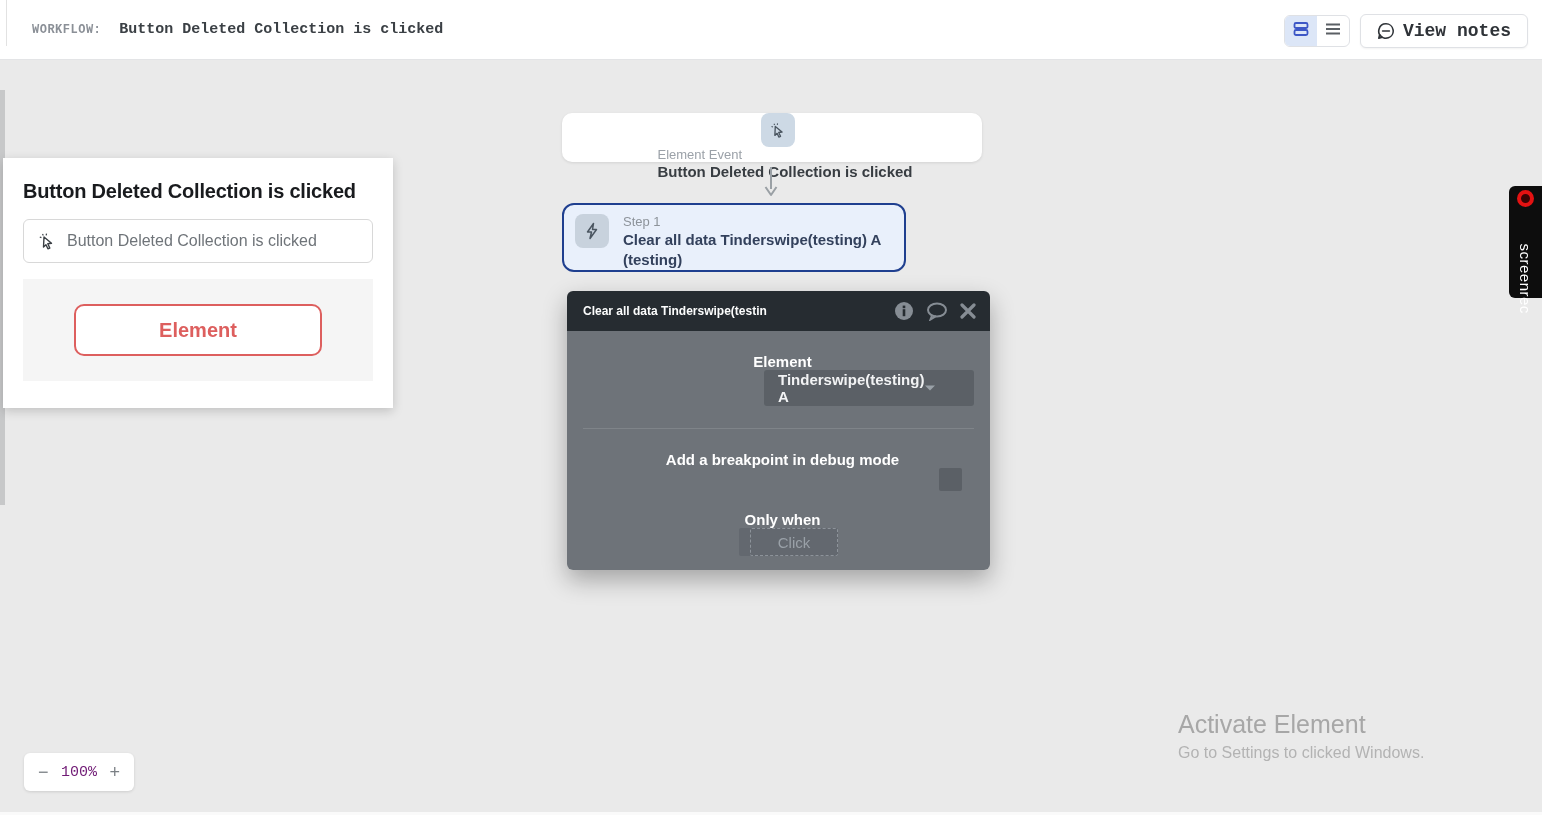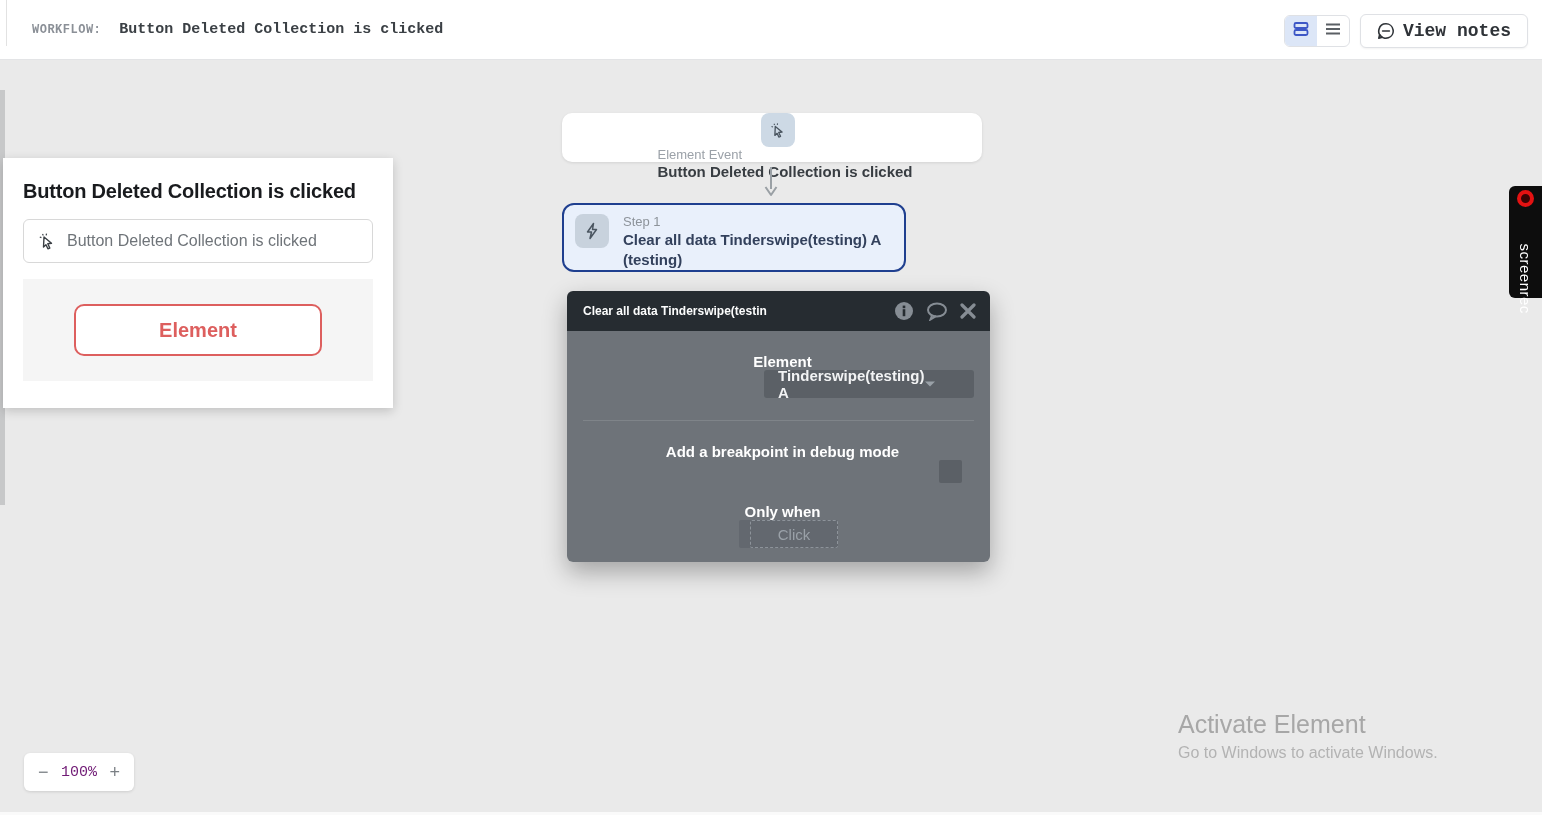--- a/index.html
+++ b/index.html
@@ -92,21 +92,21 @@
     height: 40px; background: #262c31; display: flex; align-items: center; padding: 0 14px 0 16px;
   }
   .popup-title { font-size: 12px; font-weight: 700; color: #fcfdfd; flex: 1; white-space: nowrap; overflow: hidden; }
   .popup-header-icons { display: flex; align-items: center; gap: 12px; }
   .popup-header-icons .hicon { cursor: pointer; display: flex; }
   .popup-body { background: #6e7379; padding: 0 16px 14px 16px; }
   .popup-row { display: flex; align-items: center; flex-direction: column; }
   .row-element { padding: 22px 0 22px 8px; border-bottom: 1px solid rgba(255,255,255,0.12); }
   .row-label { font-size: 15px; font-weight: 700; color: #ffffff; }
   .element-dropdown {
-    margin-left: auto; width: 210px; height: 28px; background: #5b6066; border-radius: 3px;
+    margin-left: auto; width: 210px; height: 36px; background: #5b6066; border-radius: 3px;
     display: flex; align-items: center; padding: 0 10px 0 14px; cursor: pointer;
   }
   .element-dropdown span { font-size: 15px; font-weight: 700; color: #f2f3f4; flex: 1; }
   .row-onlywhen { padding: 20px 0 0 8px; }
   .onlywhen-input {
     margin-left: 12px; flex: 1; height: 38px; background: #63686f; border-radius: 2px;
     display: flex; align-items: center; padding-left: 11px; cursor: text;
   }
   .click-chip {
     width: 88px; height: 28px; border: 1px dashed #8d939a; border-radius: 2px;
@@ -302,16 +302,16 @@
     <div class="zoom-btn">+</div>
   </div>
 
   <div class="screenrec">
     <div class="rec-dot"></div>
     <div class="screenrec-label">screenrec</div>
   </div>
 
   <div class="watermark">
     <div class="watermark-line1">Activate Element</div>
-    <div class="watermark-line2">Go to Windows to activate Windows.</div>
+    <div class="watermark-line2">Go to Settings to clicked Windows.</div>
   </div>
 
 </div>
 
 </body></html>

